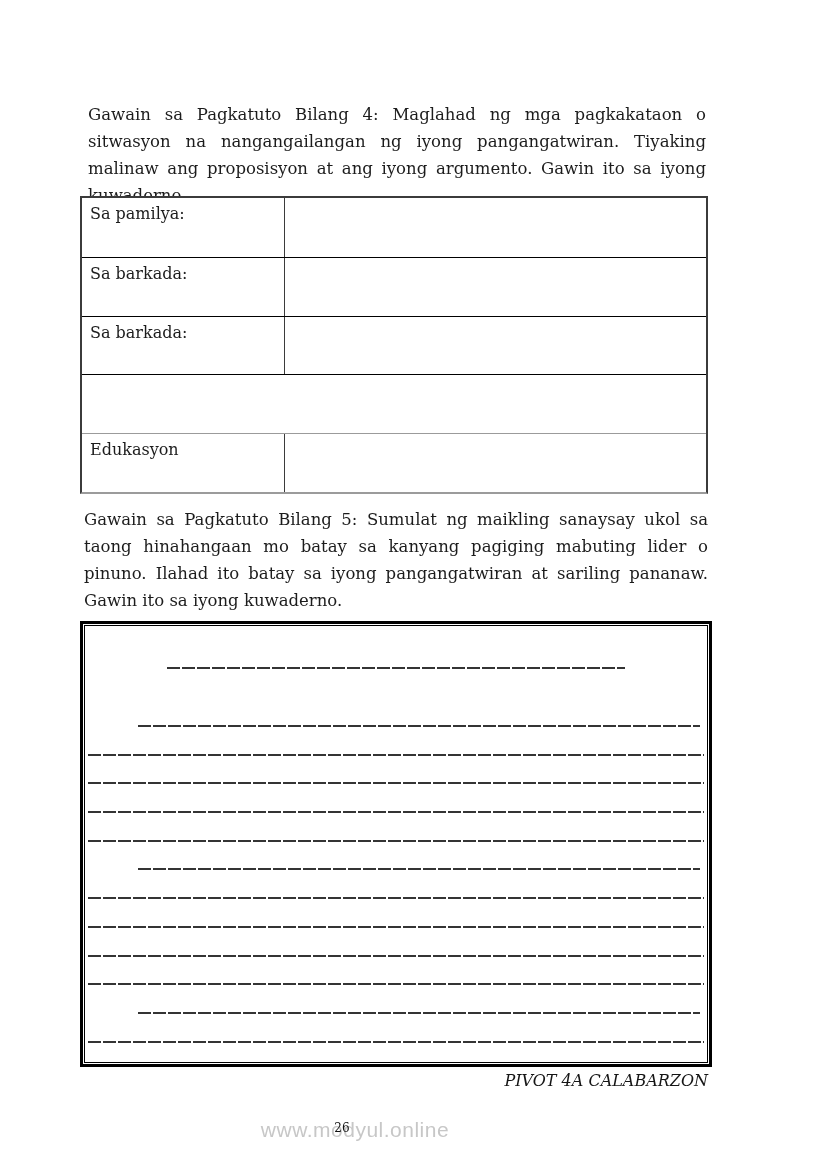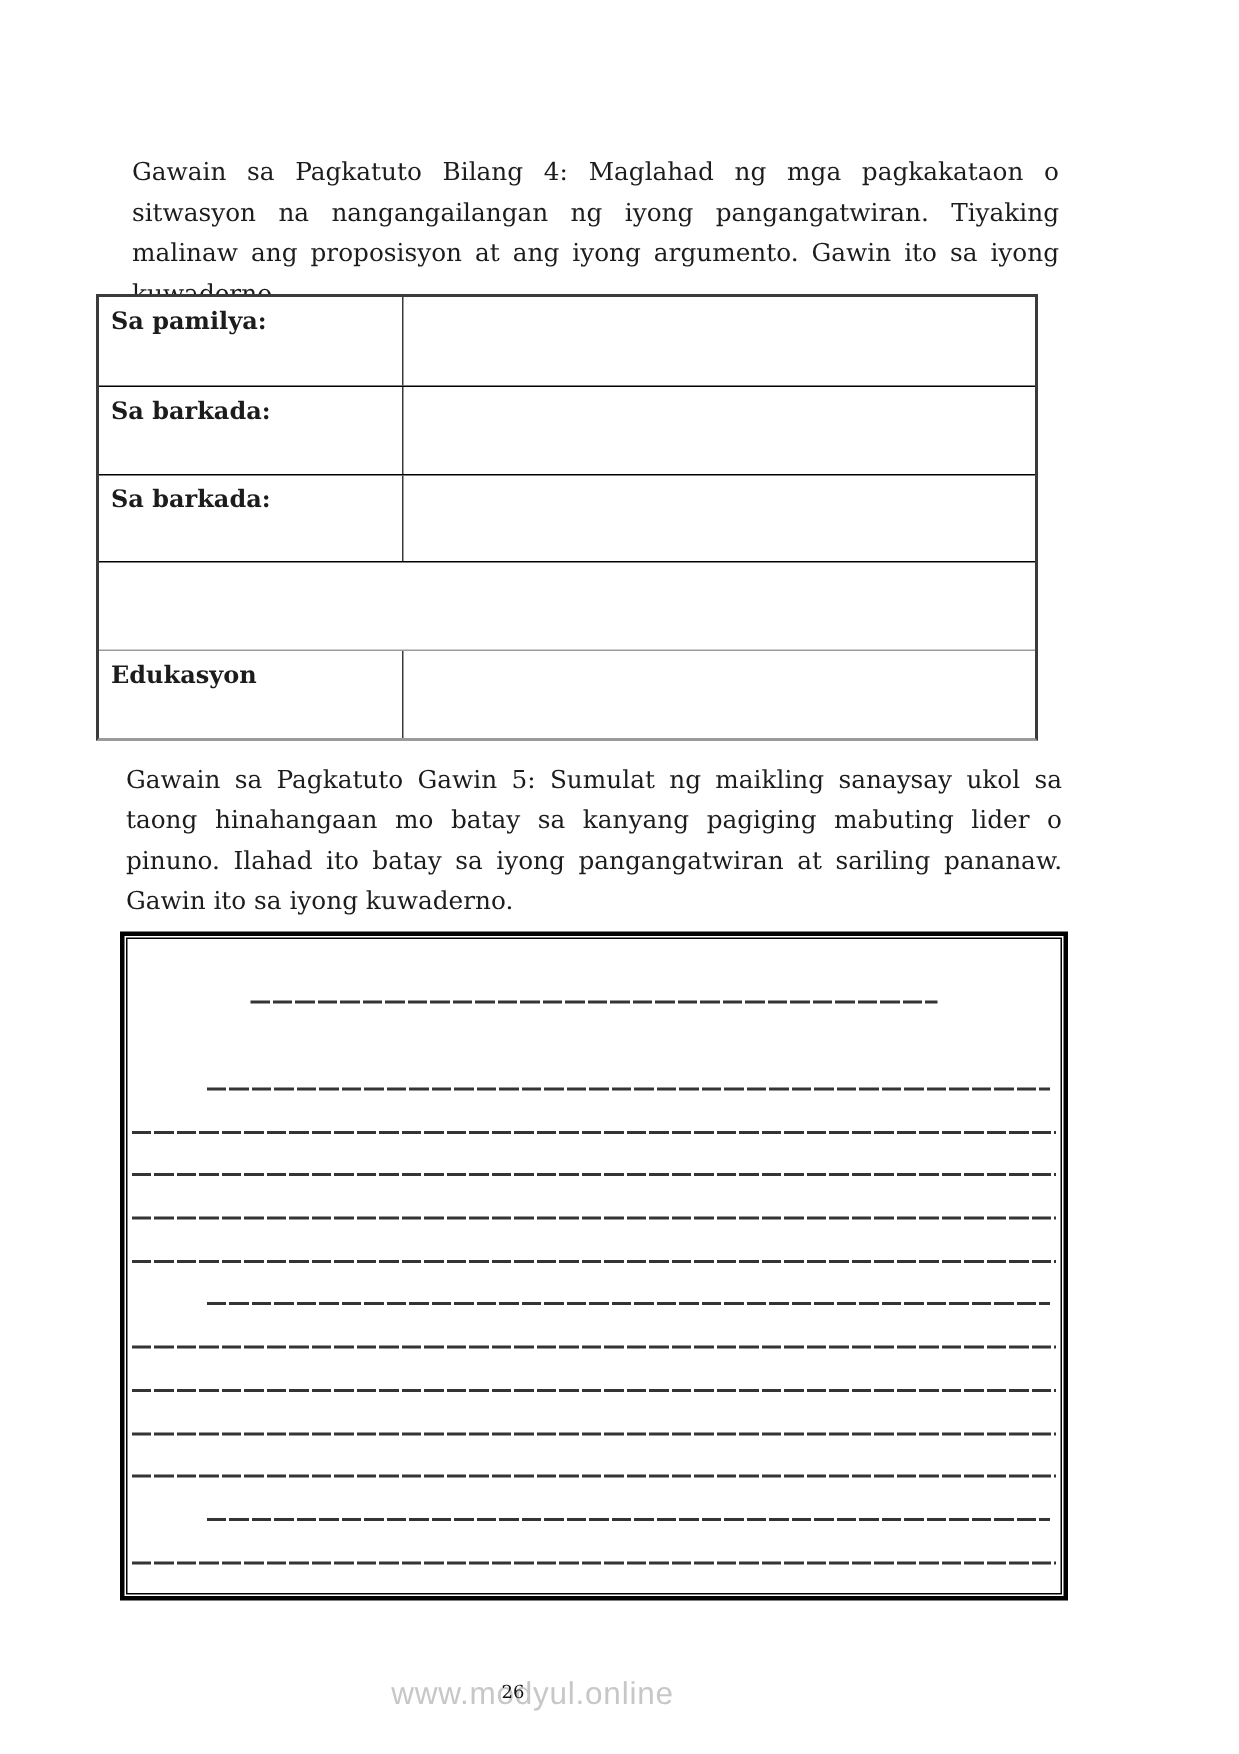--- a/index.html
+++ b/index.html
@@ -25,28 +25,27 @@
     line-height: 27px;
     margin: 0;
   }
   .para b { font-weight: normal; }
   .para-1 { left: 88px; top: 101px; width: 618px; }
   .para-2 { left: 84px; top: 506px; width: 624px; }
 
   
   .worksheet-table {
     position: absolute;
-    left: 64px;
+    left: 80px;
     top: 196px;
     width: 628px;
     box-sizing: border-box;
     border: 2px solid #3b3b3b;
     border-bottom-color: #9b9b9b;
     background: #ffffff;
-    font-weight: bold;
   }
   .trow {
     display: flex;
     height: 58.8px;
     box-sizing: border-box;
     border-top: 1px solid #000000;
   }
   .trow:first-child { border-top: none; }
   .trow:last-child { border-top-color: #9b9b9b; }
   .tlabel {
@@ -162,37 +161,38 @@
       </div>
       <div class="trow">
         <div class="tvalue"></div>
       </div>
       <div class="trow">
         <div class="tlabel">Edukasyon</div>
         <div class="tvalue"></div>
       </div>
     </div>
 
-  <p class="para para-2"><b>Gawain sa Pagkatuto Gawin 5:</b><span> Sumulat ng maikling sanaysay ukol sa taong hinahangaan mo batay sa kanyang pagiging mabuting lider o pinuno. Ilahad ito batay sa iyong pangangatwiran at sariling pananaw. Gawin ito sa iyong kuwaderno.</span></p>
+  <p class="para para-2"><b>Gawain sa Pagkatuto Bilang 5:</b><span> Sumulat ng maikling sanaysay ukol sa taong hinahangaan mo batay sa kanyang pagiging mabuting lider o pinuno. Ilahad ito batay sa iyong pangangatwiran at sariling pananaw. Gawin ito sa iyong kuwaderno.</span></p>
 
   <div class="essay-box">
     <div class="essay-inner">
         <div class="eline line-title"></div>
         <div class="eline line-indent"></div>
         <div class="eline line-full"></div>
         <div class="eline line-full"></div>
         <div class="eline line-full"></div>
         <div class="eline line-full"></div>
         <div class="eline line-indent"></div>
         <div class="eline line-full"></div>
         <div class="eline line-full"></div>
         <div class="eline line-full"></div>
         <div class="eline line-full"></div>
         <div class="eline line-indent"></div>
         <div class="eline line-full"></div>
       </div>
   </div>
 
+  <div class="pivot-brand">PIVOT 4A CALABARZON</div>
 
   <div class="watermark">www.modyul.online</div>
   <div class="page-number">26</div>
 
 </div>
 
 </body></html>

